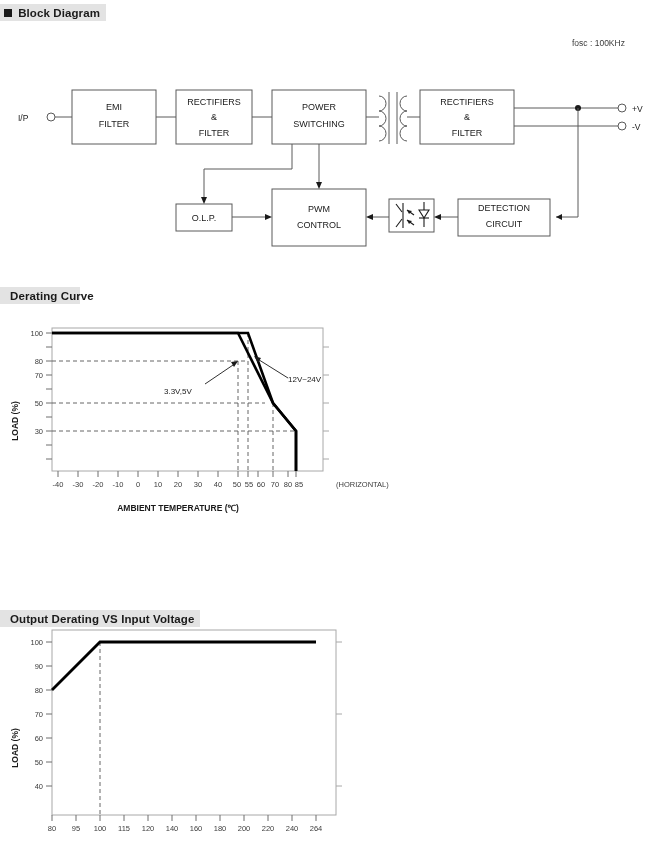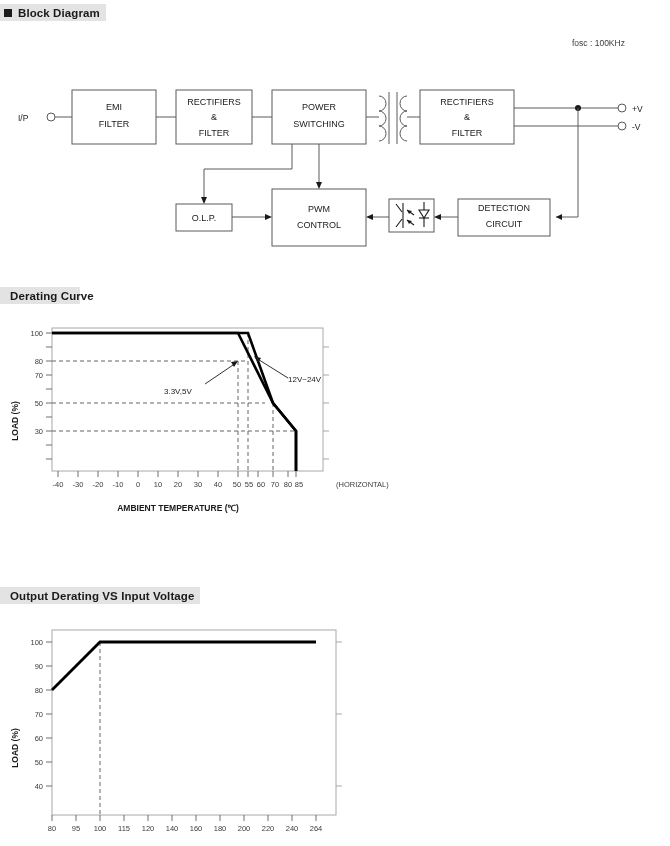--- a/index.html
+++ b/index.html
@@ -12,20 +12,21 @@
     overflow:hidden;
   }
   .section-header{
     position:absolute;
     background:#e3e3e3;
     height:17px;
     display:flex;
     align-items:center;
     padding:0 6px 0 4px;
     box-sizing:border-box;
+    justify-content:space-between;
   }
   .section-header .bullet{
     width:8px;height:8px;background:#1a1a1a;display:inline-block;margin-right:6px;
   }
   .section-header .stitle{
     font-size:11.5px;font-weight:bold;color:#1a1a1a;letter-spacing:0.1px;white-space:nowrap;
   }
 
   
   #block-diagram{position:absolute;left:0;top:22px;width:670px;height:250px;}
@@ -249,21 +250,21 @@
   <text class="note-label" x="164" y="88">3.3V,5V</text>
   <text class="note-label" x="288" y="76">12V~24V</text>
 
   <text class="horiz-label" x="336" y="181">(HORIZONTAL)</text>
 
   <text class="axis-title" x="18" y="115" transform="rotate(-90 18 115)" text-anchor="middle">LOAD (%)</text>
   <text class="axis-title" x="178" y="205" text-anchor="middle">AMBIENT TEMPERATURE (℃)</text>
 </svg>
 </div>
 
-<div class="section-header" style="left:0px;top:587px;width:200px;">
+<div class="section-header" style="left:0px;top:610px;width:200px;">
   <span class="bullet"></span>
   <span class="stitle">Output Derating VS Input Voltage</span>
 </div>
 
 <div class="chart-wrap" id="output-derating-chart" style="left:0px;top:608px;width:420px;height:238px;">
 <svg width="420" height="238" viewBox="0 0 420 238" xmlns="http://www.w3.org/2000/svg">
 
   <rect x="52" y="22" width="284" height="185" fill="none" stroke="#a8a8a8" stroke-width="1"></rect>
 
   <g stroke="#6e6e6e" stroke-width="1">

